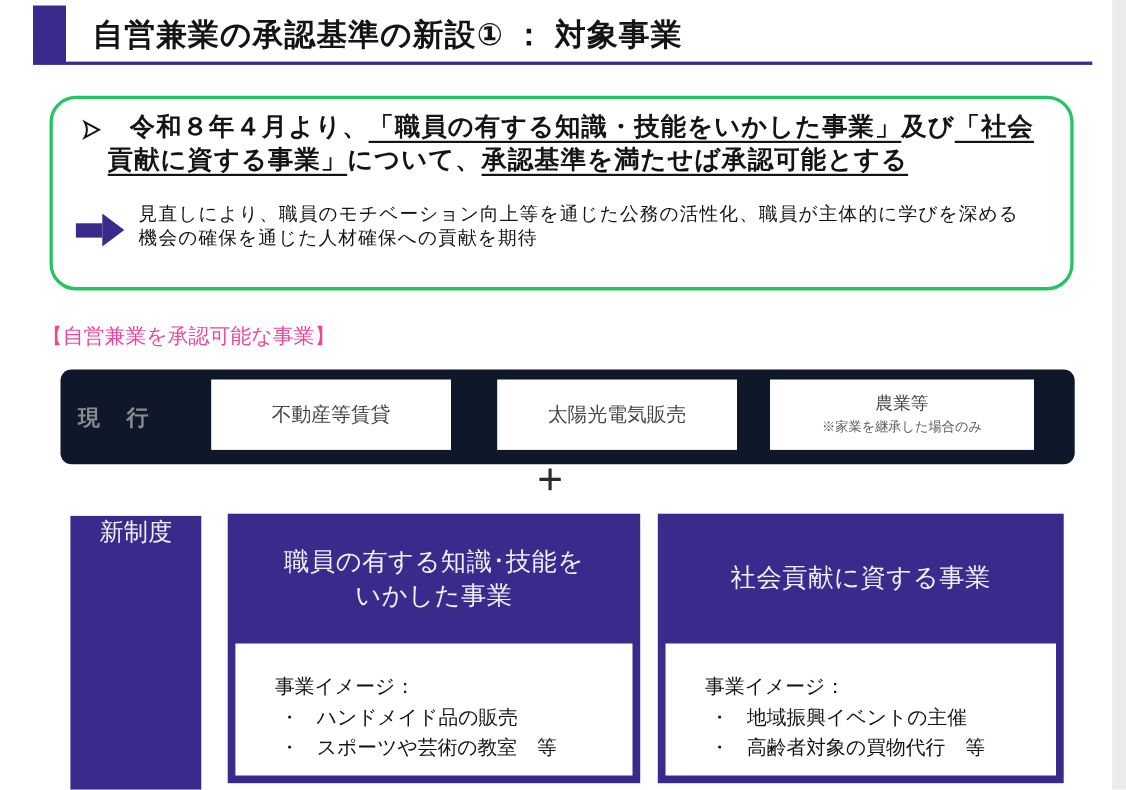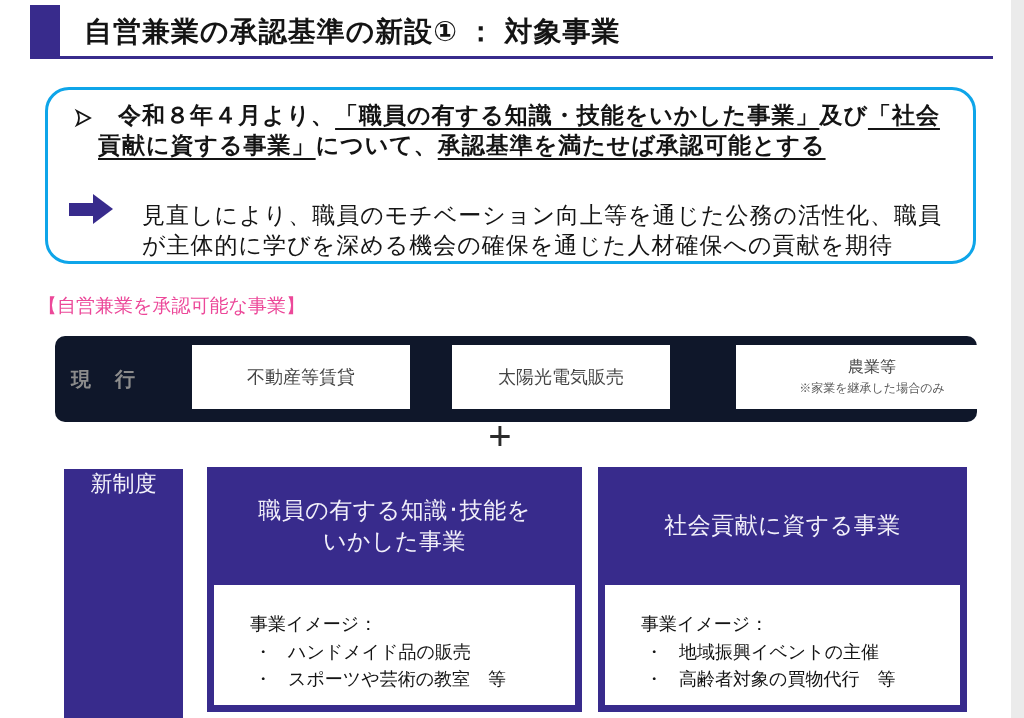--- a/index.html
+++ b/index.html
@@ -5,40 +5,40 @@
   html,body{margin:0;padding:0;background:#ffffff;}
   body{font-family:"Liberation Sans","DejaVu Sans",sans-serif;color:#1a1a1a;}
   .slide{position:relative;width:1024px;height:718px;background:#ffffff;overflow:hidden;}
 
   
   .accent-sq{position:absolute;left:30px;top:5px;width:30px;height:52px;background:var(--purple);}
   .page-title{position:absolute;left:84px;top:13px;margin:0;font-size:28px;font-weight:700;color:#141414;letter-spacing:1px;white-space:nowrap;}
   .title-rule{position:absolute;left:30px;top:56px;width:963px;height:3px;background:var(--purple);}
 
   
-  .summary{position:absolute;left:45px;top:87px;width:925px;height:171px;border:3px solid #0ea5e9;border-radius:24px;background:#fff;}
+  .summary{position:absolute;left:45px;top:87px;width:925px;height:171px;border:3px solid #22c55e;border-radius:24px;background:#fff;}
   .bullet-marker{position:absolute;left:26px;top:18px;width:20px;height:20px;}
   .lead{position:absolute;left:50px;top:10px;width:848px;margin:0;font-size:23px;font-weight:700;letter-spacing:1px;line-height:1.32;text-indent:20px;color:#141414;}
   .lead .u{text-decoration:underline;text-decoration-thickness:2px;text-underline-offset:5px;}
   .block-arrow{position:absolute;left:21px;top:113px;width:24px;height:13px;background:var(--purple);}
   .block-arrow::after{content:"";position:absolute;left:24px;top:-9px;width:0;height:0;
     border-left:20px solid var(--purple);border-top:15px solid transparent;border-bottom:15px solid transparent;}
-  .effect-text{position:absolute;left:78px;top:94px;width:818px;margin:16px;font-size:23px;font-weight:400;letter-spacing:1px;line-height:1.32;color:#141414;}
+  .effect-text{position:absolute;left:78px;top:94px;width:818px;margin:0;font-size:17px;font-weight:400;letter-spacing:1px;line-height:1.32;color:#141414;}
 
   
   .section-label{position:absolute;left:38px;top:293px;font-size:19px;color:#ec4899;}
 
   
   .current-row{position:absolute;left:55px;top:336px;width:922px;height:86px;background:#0f172a;border-radius:10px;font-family:Liberation Mono, monospace;}
   .current-label{position:absolute;left:16px;top:0;height:100%;display:flex;align-items:center;font-size:20px;font-weight:700;color:#8c8c8c;letter-spacing:2px;}
   .chip{position:absolute;top:9px;height:64px;background:#ffffff;display:flex;flex-direction:column;align-items:center;justify-content:center;color:#454545;}
   .chip-title{font-size:18px;}
   .chip1{left:137px;width:218px;}
   .chip2{left:397px;width:218px;}
-  .chip3{left:681px;width:240px;padding-left:16px;}
+  .chip3{left:645px;width:240px;}
   .chip3 .chip-title{font-size:16px;}
   .chip-note{font-size:12px;color:#5a5a5a;margin-top:2px;}
 
   
   .plus{position:absolute;left:470px;top:416px;width:60px;text-align:center;font-size:40px;font-weight:400;color:#2b2b2b;line-height:1;}
 
   
   .new-col{position:absolute;left:64px;top:469px;width:119px;height:301px;background:var(--purple);
     display:flex;flex-direction:column;align-items:center;justify-content:space-between;gap:28px;color:#f2f0fa;}
   .new-col .nc-label{font-size:22px;}

